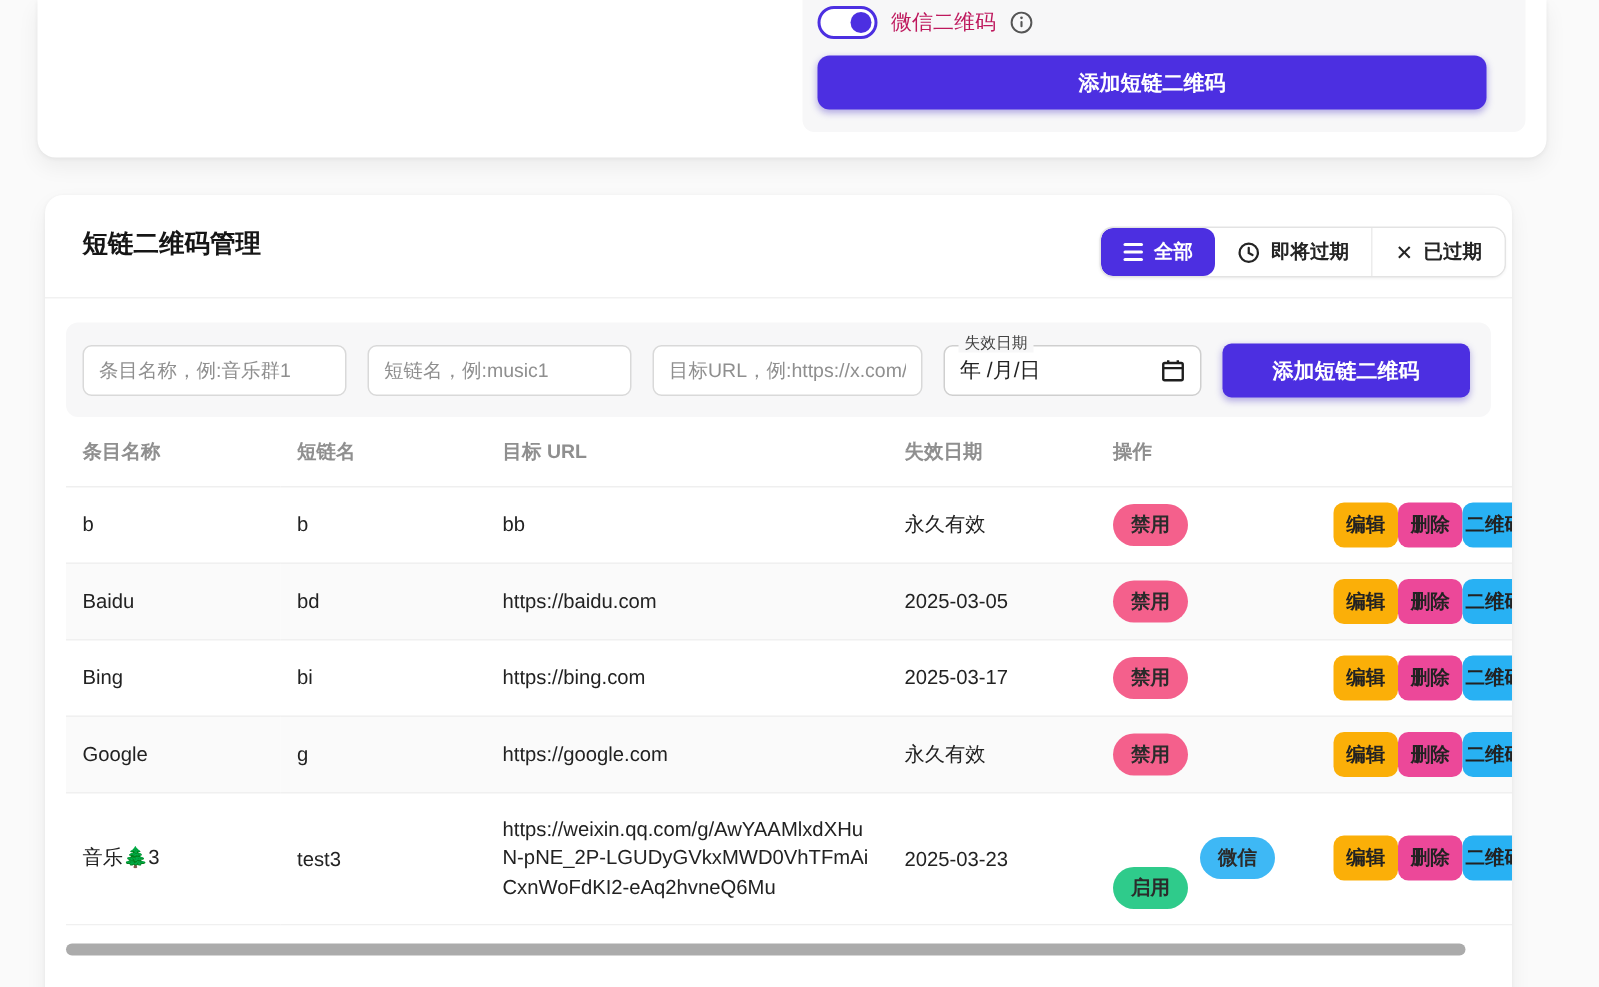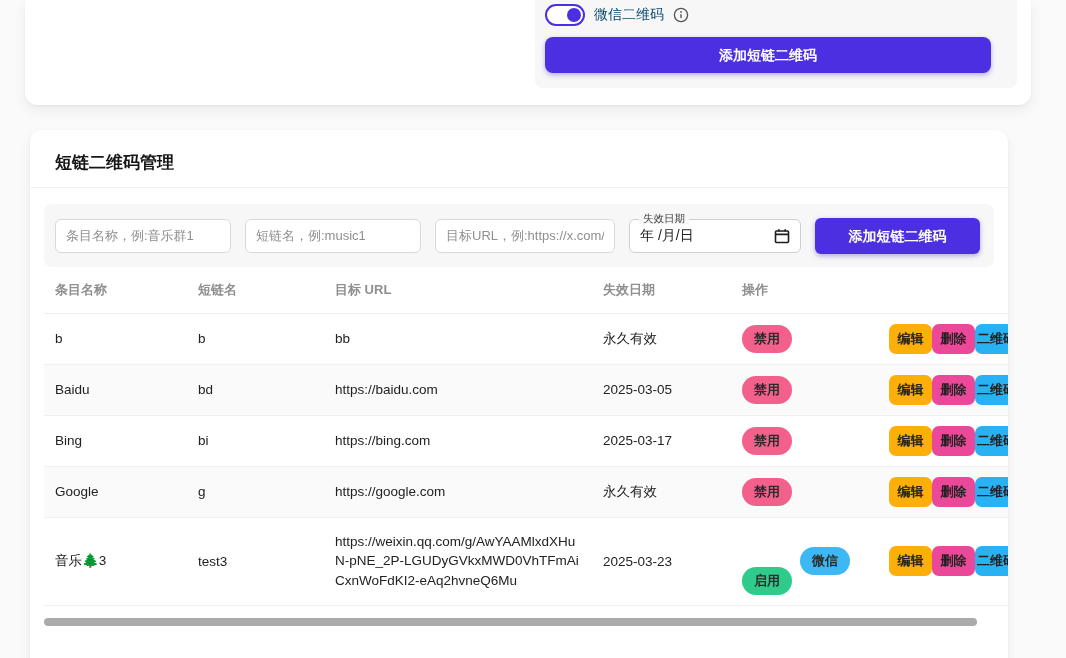--- a/index.html
+++ b/index.html
@@ -24,21 +24,21 @@
   }
   .toggle-row { display:flex; align-items:center; height:26px; gap:9px; }
   .toggle {
     width:40px; height:22px; border:2px solid #4C2FE1; border-radius:999px;
     background:#fff; position:relative; cursor:pointer; flex:0 0 auto;
   }
   .toggle .knob {
     position:absolute; right:2px; top:2px; width:14px; height:14px;
     border-radius:50%; background:#4C2FE1;
   }
-  .toggle-label { font-size:14px; color:#0c4a6e; }
+  .toggle-label { font-size:14px; color:#be185d; }
   .info-icon { width:16px; height:16px; display:inline-flex; }
   .btn-primary {
     display:block; border:none; cursor:pointer;
     background:#4C2FE1; color:#fff; font-weight:700; font-size:14px;
     border-radius:8px; height:36px; line-height:36px; text-align:center;
     box-shadow:0 2px 5px rgba(50,25,190,.35);
     font-family:inherit;
   }
   .top-panel .btn-primary { width:100%; margin-top:9px; }
 
@@ -159,20 +159,43 @@
       </span>
     </div>
     <button class="btn-primary">添加短链二维码</button>
   </div>
 </div>
 
 <div class="main-card">
 
   <div class="card-header">
     <div class="page-title">短链二维码管理</div>
+    <div class="tabs">
+      <div class="tab active">
+        <span class="hamburger-bars">
+            <i></i>
+            <i></i>
+            <i></i>
+          </span>
+        <span>全部</span>
+      </div>
+      <div class="tab">
+        <span>
+          <svg width="15" height="15" viewBox="0 0 15 15">
+              <circle cx="7.5" cy="7.5" r="6.1" fill="none" stroke="#242424" stroke-width="1.5"></circle>
+              <path d="M7.5 4.2 V7.7 L10 9" fill="none" stroke="#242424" stroke-width="1.5" stroke-linecap="round"></path>
+            </svg>
+        </span>
+        <span>即将过期</span>
+      </div>
+      <div class="tab">
+        <span class="x-glyph">✕</span>
+        <span>已过期</span>
+      </div>
+    </div>
   </div>
 
   <div class="filter-panel">
     <input class="filter-input" type="text" placeholder="条目名称，例:音乐群1" style="">
     <input class="filter-input" type="text" placeholder="短链名，例:music1" style="">
     <input class="filter-input url" type="text" placeholder="目标URL，例:https://x.com/" style="">
     <div class="datefield">
       <span class="datefield-label">失效日期</span>
       <span class="datefield-value">年 /月/日</span>
       <span>

